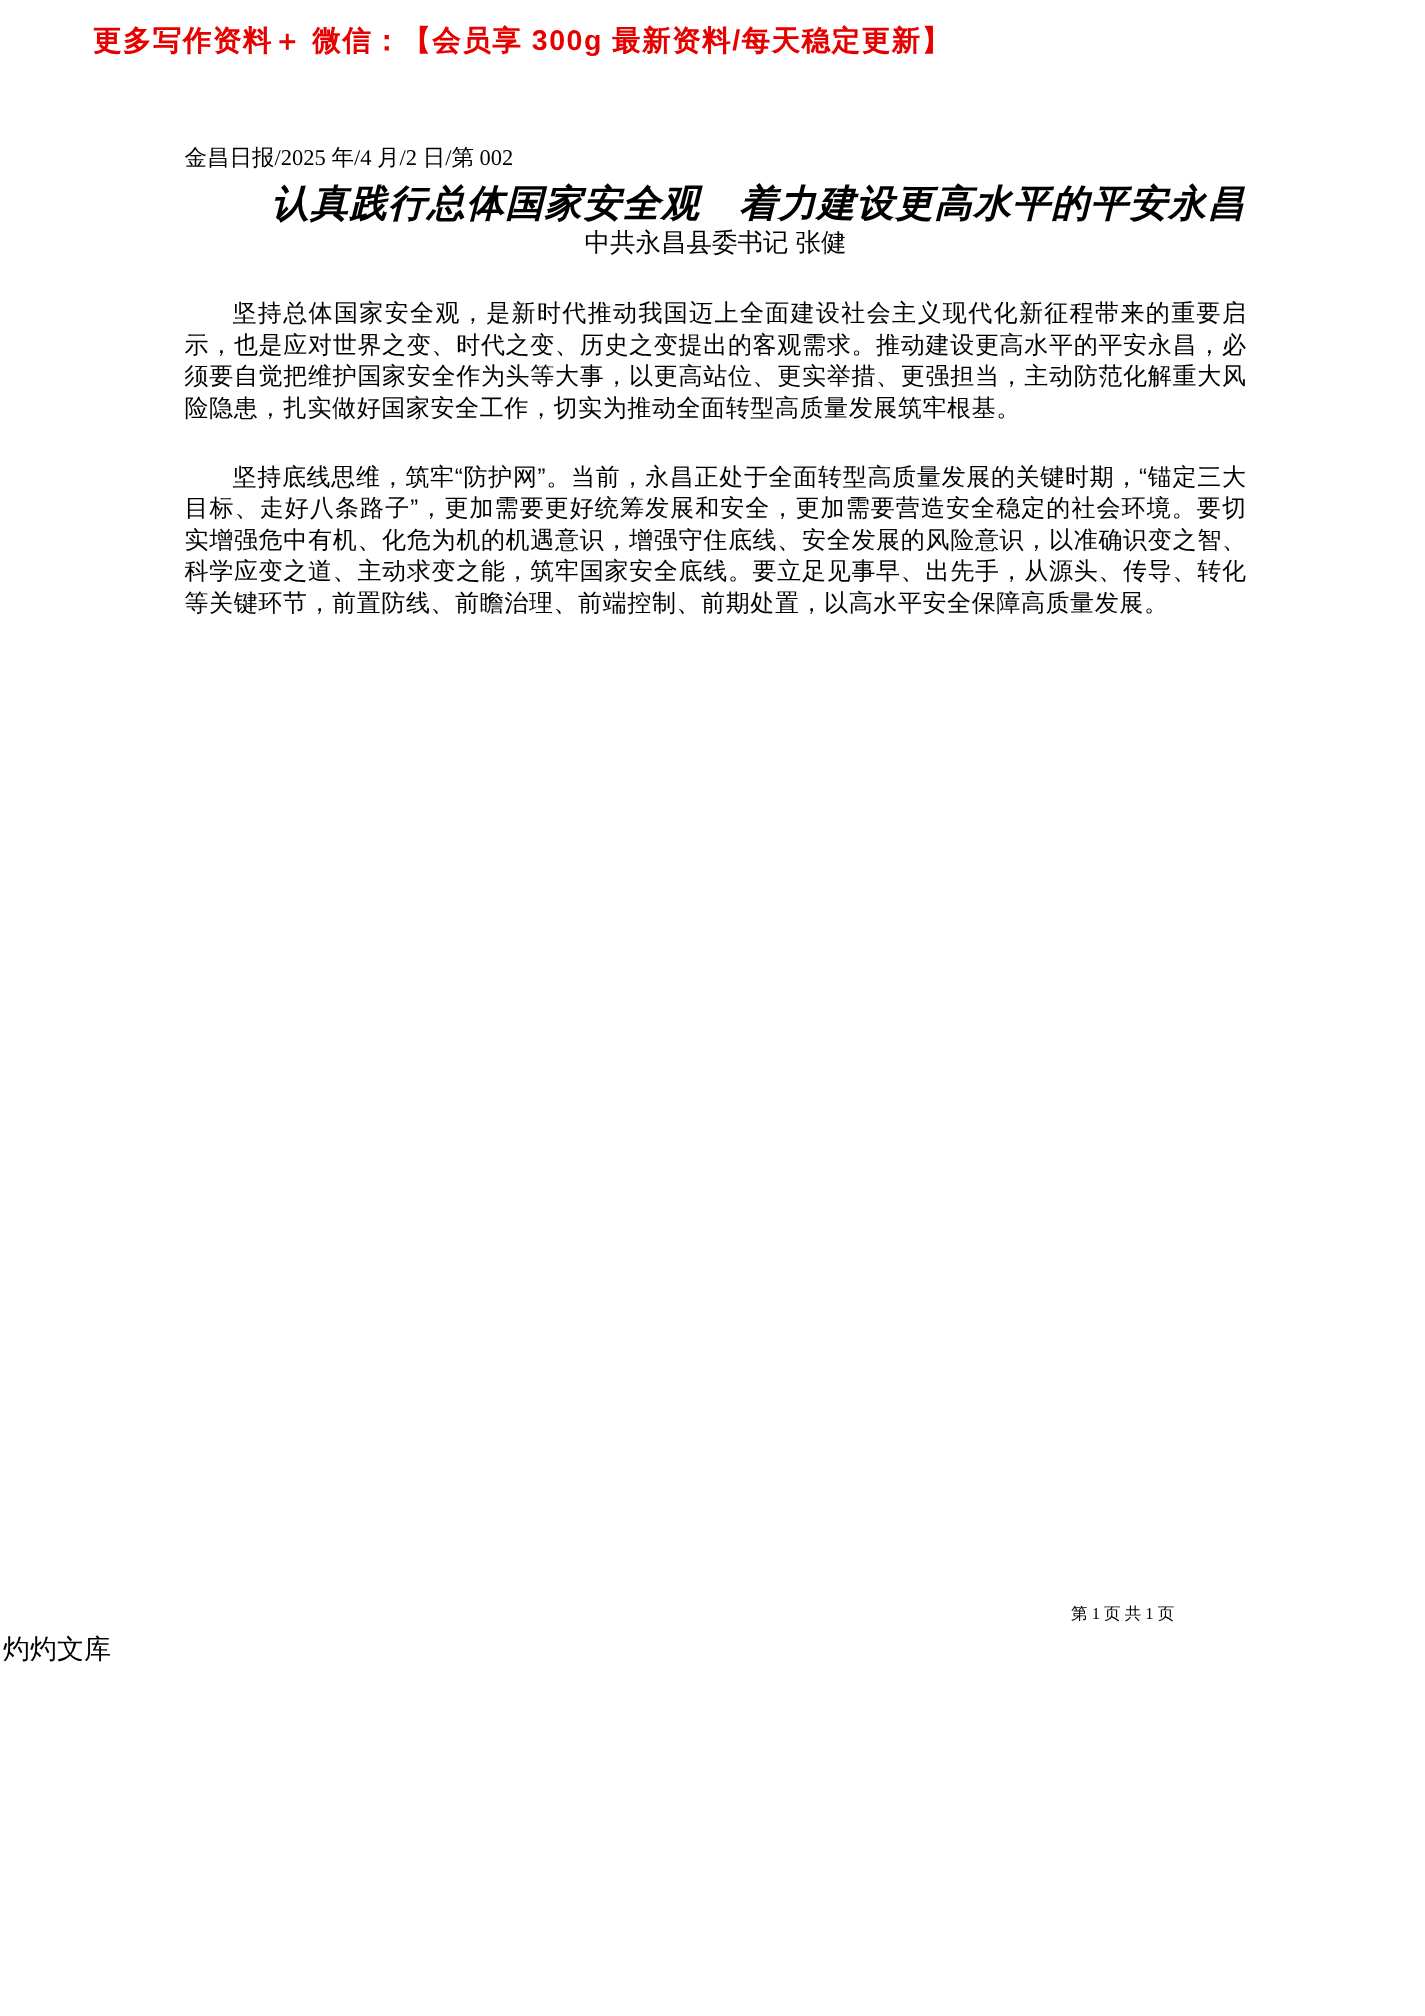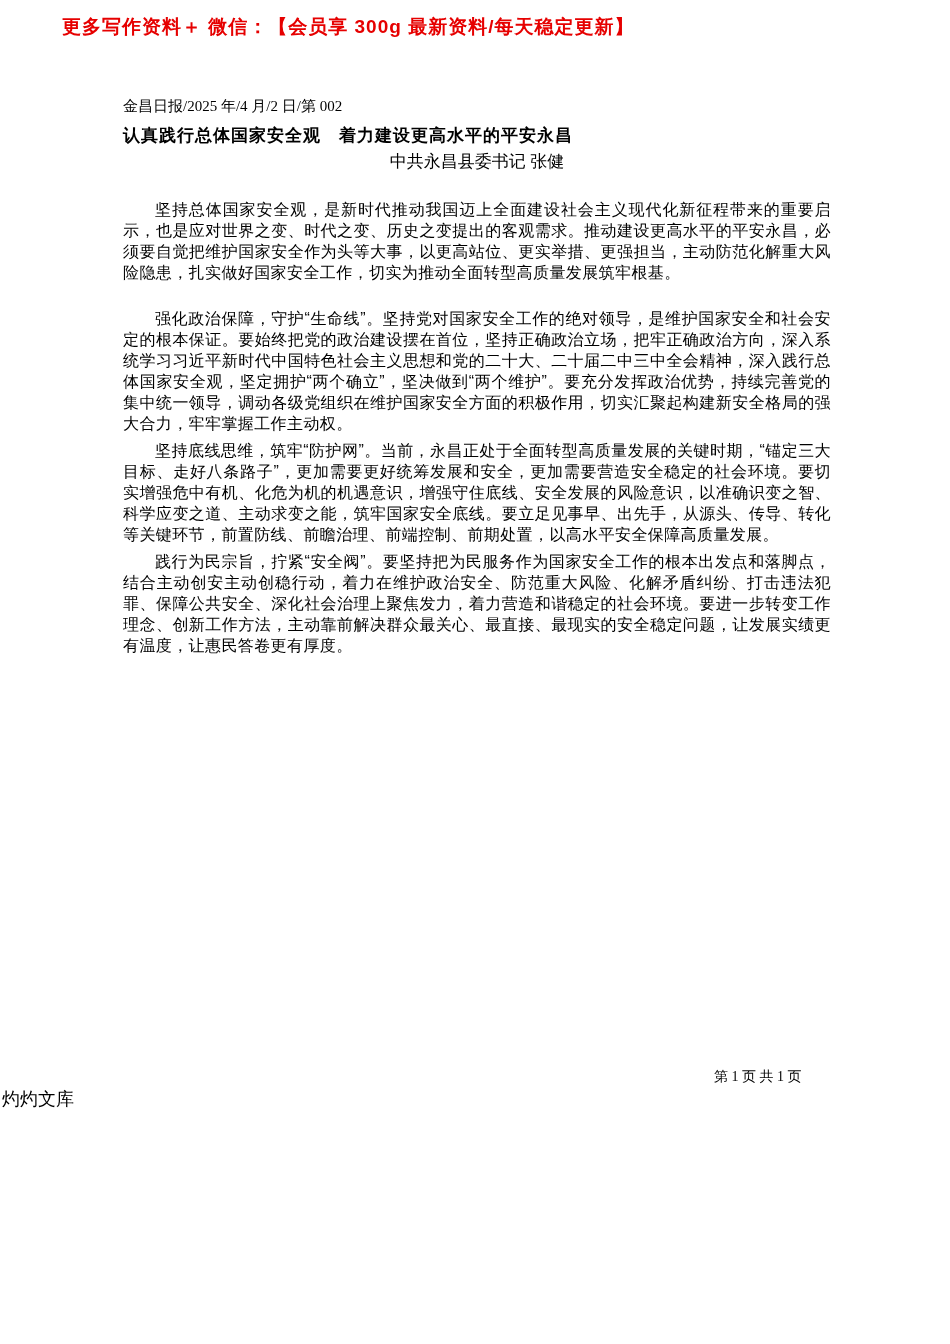--- a/index.html
+++ b/index.html
@@ -33,26 +33,27 @@
     width: 708px;
   }
   .meta-line {
     font-family: "Liberation Serif", serif;
     font-size: 15px;
     line-height: 22px;
     text-align: left;
   }
   .article-title {
     margin-top: 4px;
-    font-size: 17px;
+    font-size: 25px;
     line-height: 30px;
     font-weight: bold;
-    text-align: left;
+    text-align: right;
     letter-spacing: 1px;
     white-space: nowrap;
+    font-style: italic;
   }
   .article-author {
     margin-top: 0;
     font-size: 17px;
     line-height: 22px;
     text-align: center;
   }
   .article-body { margin-top: 26px; }
   .para {
     margin: 0 0 6px 0;
@@ -63,21 +64,21 @@
     text-indent: 2em;
   }
   .para.gap-after { margin-bottom: 25px; }
 
   
   .page-indicator {
     position: absolute;
     left: 714px;
     top: 1068px;
     font-family: "Liberation Serif", serif;
-    font-size: 14px;
+    font-size: 11px;
     white-space: nowrap;
   }
   .library-watermark {
     position: absolute;
     left: 2px;
     top: 1087px;
     font-size: 18px;
     white-space: nowrap;
   }
   .footer-divider {
@@ -113,23 +114,21 @@
 
   <div class="promo-banner">更多写作资料＋ 微信：【会员享 300g 最新资料/每天稳定更新】</div>
 
   <div class="article">
     <div class="meta-line">金昌日报/2025 年/4 月/2 日/第 002</div>
     <div class="article-title">认真践行总体国家安全观　着力建设更高水平的平安永昌</div>
     <div class="article-author">中共永昌县委书记 张健</div>
 
     <div class="article-body">
       <p class="para gap-after">坚持总体国家安全观，是新时代推动我国迈上全面建设社会主义现代化新征程带来的重要启示，也是应对世界之变、时代之变、历史之变提出的客观需求。推动建设更高水平的平安永昌，必须要自觉把维护国家安全作为头等大事，以更高站位、更实举措、更强担当，主动防范化解重大风险隐患，扎实做好国家安全工作，切实为推动全面转型高质量发展筑牢根基。</p>
-      <p class="para">强化政治保障，守护“生命线”。坚持党对国家安全工作的绝对领导，是维护国家安全和社会安定的根本保证。要始终把党的政治建设摆在首位，坚持正确政治立场，把牢正确政治方向，深入系统学习习近平新时代中国特色社会主义思想和党的二十大、二十届二中三中全会精神，深入践行总体国家安全观，坚定拥护“两个确立”，坚决做到“两个维护”。要充分发挥政治优势，持续完善党的集中统一领导，调动各级党组织在维护国家安全方面的积极作用，切实汇聚起构建新安全格局的强大合力，牢牢掌握工作主动权。</p>
       <p class="para">坚持底线思维，筑牢“防护网”。当前，永昌正处于全面转型高质量发展的关键时期，“锚定三大目标、走好八条路子”，更加需要更好统筹发展和安全，更加需要营造安全稳定的社会环境。要切实增强危中有机、化危为机的机遇意识，增强守住底线、安全发展的风险意识，以准确识变之智、科学应变之道、主动求变之能，筑牢国家安全底线。要立足见事早、出先手，从源头、传导、转化等关键环节，前置防线、前瞻治理、前端控制、前期处置，以高水平安全保障高质量发展。</p>
-      <p class="para">践行为民宗旨，拧紧“安全阀”。要坚持把为民服务作为国家安全工作的根本出发点和落脚点，结合主动创安主动创稳行动，着力在维护政治安全、防范重大风险、化解矛盾纠纷、打击违法犯罪、保障公共安全、深化社会治理上聚焦发力，着力营造和谐稳定的社会环境。要进一步转变工作理念、创新工作方法，主动靠前解决群众最关心、最直接、最现实的安全稳定问题，让发展实绩更有温度，让惠民答卷更有厚度。</p>
     </div>
   </div>
 
   <div class="page-indicator">第 1 页 共 1 页</div>
 
   <div class="library-watermark">灼灼文库</div>
 
   <div class="footer-divider"></div>
 
 

